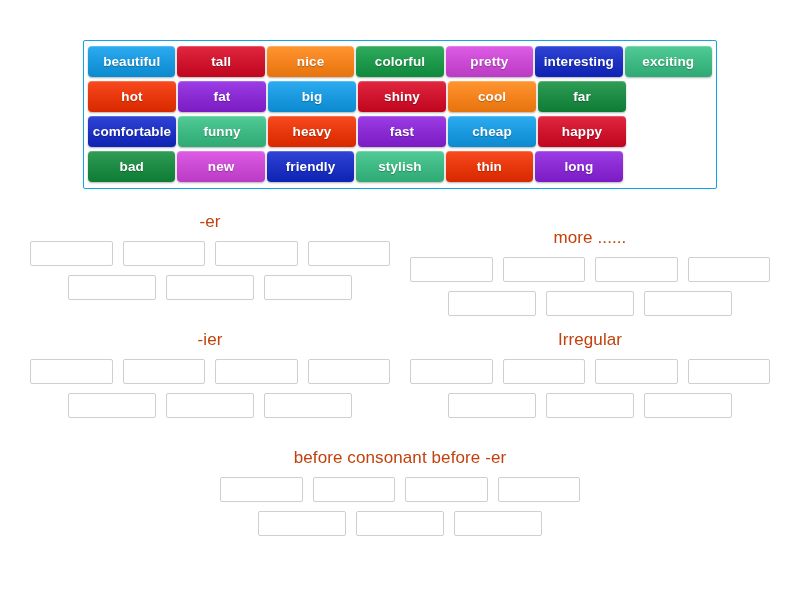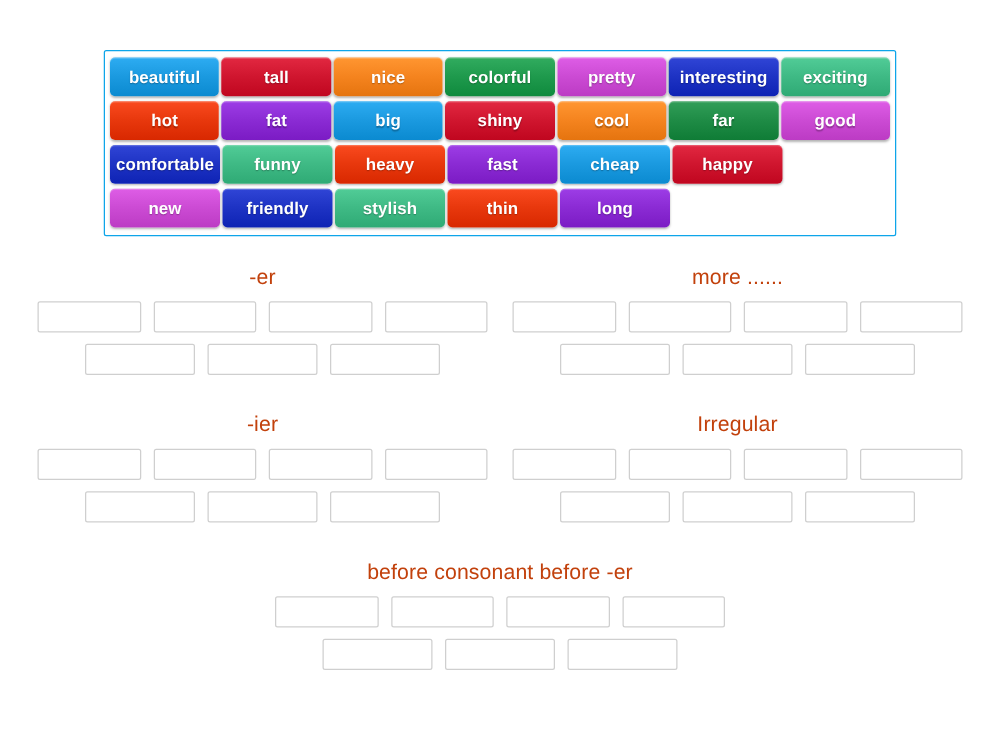--- a/index.html
+++ b/index.html
@@ -87,21 +87,21 @@
     height: 25px;
     border: 1px solid #cfcfcf;
     background: #ffffff;
     border-radius: 2px;
     margin: 0 5px;
     box-sizing: border-box;
   }
 
   
   #group-er      { left: 25px;  top: 212px; width: 370px; }
-  #group-more    { left: 405px; top: 212px; width: 370px; }
+  #group-more    { left: 405px; top: 228px; width: 370px; }
   #group-ier     { left: 25px;  top: 330px; width: 370px; }
   #group-irreg   { left: 405px; top: 330px; width: 370px; }
   #group-double  { left: 215px; top: 448px; width: 370px; }
 </style>
 </head>
 <body>
 
 <div id="app">
 
   <div class="word-bank">
@@ -114,31 +114,31 @@
         <div class="tile" style="background: linear-gradient(rgb(48, 69, 214) 0%, rgb(30, 51, 196) 48%, rgb(14, 35, 180) 100%);">interesting</div>
         <div class="tile" style="background: linear-gradient(rgb(81, 204, 151) 0%, rgb(63, 186, 133) 48%, rgb(47, 170, 117) 100%);">exciting</div>
       </div>
       <div class="bank-row">
         <div class="tile" style="background: linear-gradient(rgb(250, 74, 31) 0%, rgb(232, 56, 13) 48%, rgb(216, 40, 0) 100%);">hot</div>
         <div class="tile" style="background: linear-gradient(rgb(157, 61, 230) 0%, rgb(139, 43, 212) 48%, rgb(123, 27, 196) 100%);">fat</div>
         <div class="tile" style="background: linear-gradient(rgb(45, 172, 242) 0%, rgb(27, 154, 224) 48%, rgb(11, 138, 208) 100%);">big</div>
         <div class="tile" style="background: linear-gradient(rgb(226, 40, 65) 0%, rgb(208, 22, 47) 48%, rgb(192, 6, 31) 100%);">shiny</div>
         <div class="tile" style="background: linear-gradient(rgb(255, 150, 49) 0%, rgb(245, 132, 31) 48%, rgb(229, 116, 15) 100%);">cool</div>
         <div class="tile" style="background: linear-gradient(rgb(49, 158, 88) 0%, rgb(31, 140, 70) 48%, rgb(15, 124, 54) 100%);">far</div>
-        <div class="tile" style="background: linear-gradient(rgb(222, 93, 230) 0%, rgb(204, 75, 212) 48%, rgb(188, 59, 196) 100%);">good</div>
       </div>
       <div class="bank-row">
         <div class="tile" style="background: linear-gradient(rgb(48, 69, 214) 0%, rgb(30, 51, 196) 48%, rgb(14, 35, 180) 100%);">comfortable</div>
         <div class="tile" style="background: linear-gradient(rgb(81, 204, 151) 0%, rgb(63, 186, 133) 48%, rgb(47, 170, 117) 100%);">funny</div>
         <div class="tile" style="background: linear-gradient(rgb(250, 74, 31) 0%, rgb(232, 56, 13) 48%, rgb(216, 40, 0) 100%);">heavy</div>
         <div class="tile" style="background: linear-gradient(rgb(157, 61, 230) 0%, rgb(139, 43, 212) 48%, rgb(123, 27, 196) 100%);">fast</div>
         <div class="tile" style="background: linear-gradient(rgb(45, 172, 242) 0%, rgb(27, 154, 224) 48%, rgb(11, 138, 208) 100%);">cheap</div>
         <div class="tile" style="background: linear-gradient(rgb(226, 40, 65) 0%, rgb(208, 22, 47) 48%, rgb(192, 6, 31) 100%);">happy</div>
       </div>
       <div class="bank-row">
+        <div class="tile" style="background: linear-gradient(rgb(49, 158, 88) 0%, rgb(31, 140, 70) 48%, rgb(15, 124, 54) 100%);">bad</div>
         <div class="tile" style="background: linear-gradient(rgb(222, 93, 230) 0%, rgb(204, 75, 212) 48%, rgb(188, 59, 196) 100%);">new</div>
         <div class="tile" style="background: linear-gradient(rgb(48, 69, 214) 0%, rgb(30, 51, 196) 48%, rgb(14, 35, 180) 100%);">friendly</div>
         <div class="tile" style="background: linear-gradient(rgb(81, 204, 151) 0%, rgb(63, 186, 133) 48%, rgb(47, 170, 117) 100%);">stylish</div>
         <div class="tile" style="background: linear-gradient(rgb(250, 74, 31) 0%, rgb(232, 56, 13) 48%, rgb(216, 40, 0) 100%);">thin</div>
         <div class="tile" style="background: linear-gradient(rgb(157, 61, 230) 0%, rgb(139, 43, 212) 48%, rgb(123, 27, 196) 100%);">long</div>
         <div class="tile empty"></div>
       </div>
     </div>
 
   <div class="group" id="group-er">

